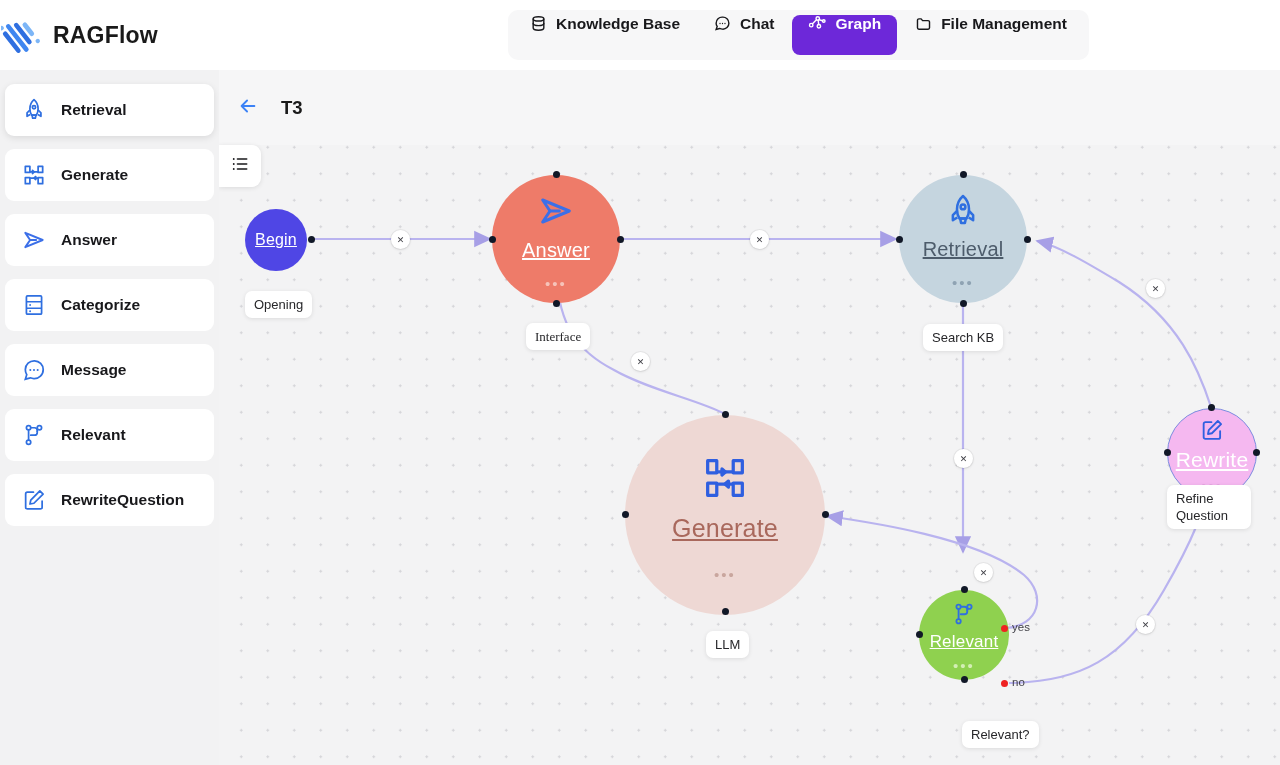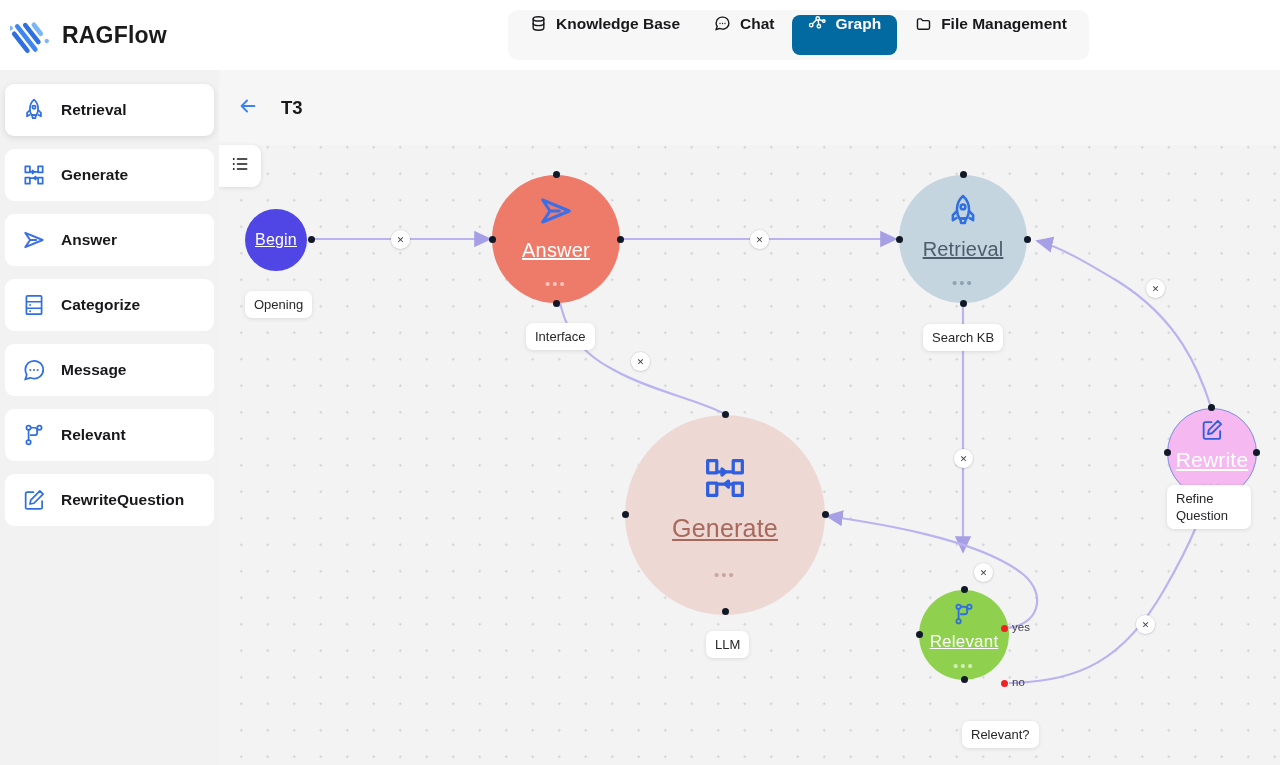--- a/index.html
+++ b/index.html
@@ -11,40 +11,40 @@
   }
 
   
   .header {
     position: absolute; top: 0; left: 0;
     width: 1280px; height: 70px;
     background: #ffffff;
     display: flex; align-items: center;
     z-index: 40;
   }
-  .brand { display: flex; align-items: center; gap: 12px; padding-left: 10px; }
+  .brand { display: flex; align-items: center; gap: 12px; padding-left: 1px; }
   .brand-logo { width: 40px; height: 40px; flex: 0 0 40px; }
   .brand-name {
     font-size: 23px; font-weight: 700; color: #1a1a1a; letter-spacing: .2px;
   }
   .nav {
     position: absolute; left: 508px; top: 10px;
     height: 50px;
     background: #f7f7f8; border-radius: 10px;
     display: flex; align-items: center; gap: 2px;
     padding: 5px 6px;
   }
   .nav-item {
     display: flex; gap: 9px;
     height: 40px; padding: 0 16px;
     border-radius: 8px;
     font-size: 15.5px; font-weight: 700; color: #18181b;
     cursor: pointer; white-space: nowrap;
   }
-  .nav-item.active { background: #0369a1; color: #ffffff; }
+  .nav-item.active { background: #6d28d9; color: #ffffff; }
   .nav-item svg { display: block; }
 
   
   .sidebar {
     position: absolute; top: 70px; left: 0;
     width: 219px; height: 695px;
     background: #f2f2f3;
     padding: 14px 5px 0 5px;
     z-index: 30;
   }
@@ -324,21 +324,21 @@
           <path d="M8.4 12H14"></path>
       </svg>
     </span>
     <span class="node-label" style="font-size:20px; color:#ffffff;">Answer</span>
     <span class="node-dots" style="color:#f6c3b9; margin-top:14px;">•••</span>
   </div>
   <span class="handle" style="left:334px; top:101px;"></span>
   <span class="handle" style="left:270px; top:166px;"></span>
   <span class="handle" style="left:398px; top:166px;"></span>
   <span class="handle" style="left:334px; top:230px;"></span>
-  <div class="edge-label" style="left:307px; top:253px;">Interface</div>
+  <div class="edge-label" style="left:307px; top:253px;font-family:Liberation Serif, serif;">Interface</div>
 
   <div class="node" style="left:680px; top:105px; width:128px; height:128px; background:#c5d5df; gap:4px;">
     <span class="node-icon">
       <svg width="38" height="38" viewBox="0 0 24 24" fill="none" stroke="#2f6fe0" stroke-width="1.6" stroke-linejoin="round">
         <path d="M12 2.5c2.6 2.3 3.8 5.3 3.8 8.4 0 2.4-.7 4.5-1.6 5.9H9.8c-.9-1.4-1.6-3.5-1.6-5.9 0-3.1 1.2-6.1 3.8-8.4z"></path>
         <path d="M8.2 12L5.6 14.6v3.2l2.8-1.7M15.8 12l2.6 2.6v3.2l-2.8-1.7"></path>
         <path d="M10.2 16.8h3.6l-.6 2.8h-2.4z"></path>
         <circle cx="12" cy="9.4" r="1.5"></circle>
       </svg>
     </span>

